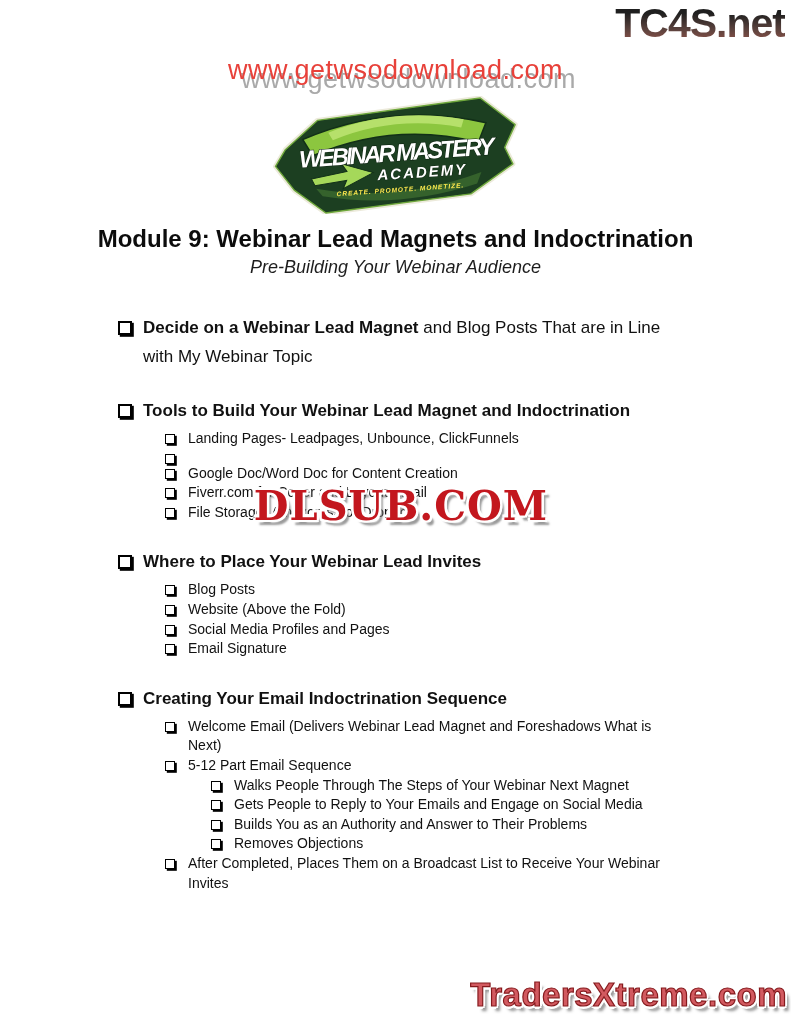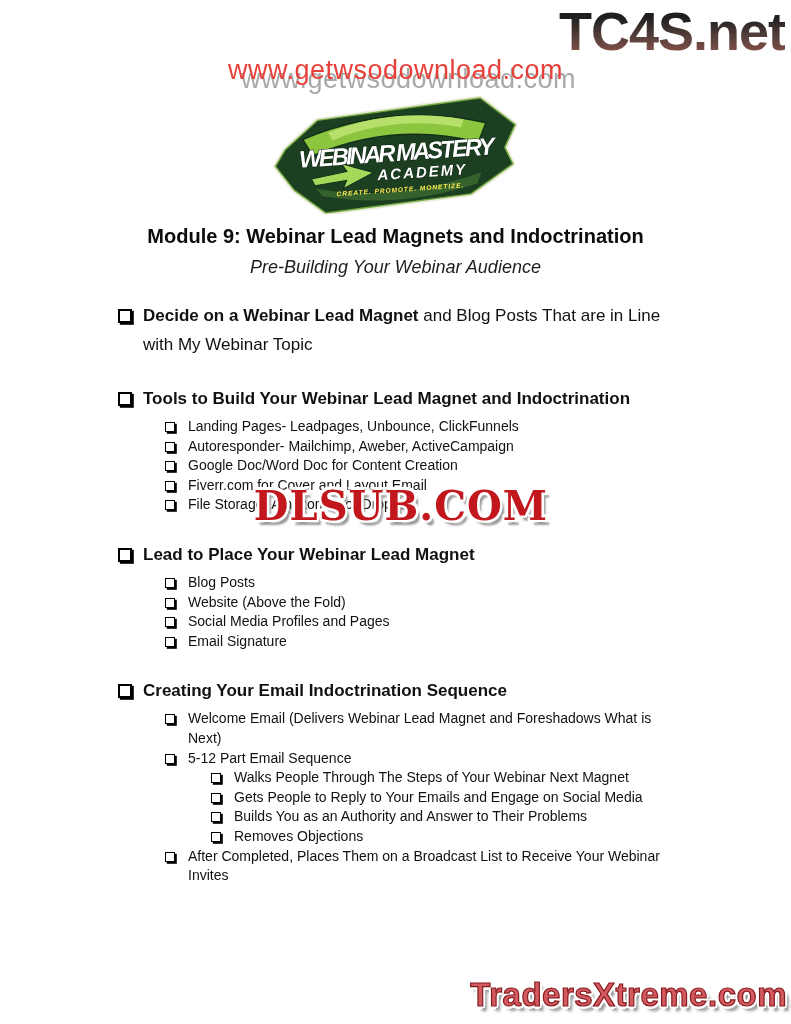--- a/index.html
+++ b/index.html
@@ -4,44 +4,44 @@
 <style>
   html,body{margin:0;padding:0;background:#ffffff;}
   .page{
     position:relative;width:791px;height:1024px;margin:0 auto;background:#fff;
     overflow:hidden;font-family:"Liberation Sans",sans-serif;color:#111;
   }
 
   
   .tc4s{
     position:absolute;top:0px;right:6px;
-    font-size:54px;font-weight:800;letter-spacing:-1px;
+    font-size:41px;font-weight:800;letter-spacing:-1px;
     background:linear-gradient(#1f1f1f 28%,#5a423d 62%,#a2584d 100%);
     -webkit-background-clip:text;background-clip:text;color:transparent;
   }
 
   
   .url-red,.url-gray{
     position:absolute;left:0;right:0;text-align:center;
     font-size:27px;letter-spacing:0.5px;
   }
   .url-red{top:55px;color:#e8413a;z-index:2;}
   .url-gray{top:64px;left:26px;color:#a9a9a9;z-index:1;}
 
   
   .logo{position:absolute;top:96px;left:50%;transform:translateX(-50%);width:252px;height:118px;}
 
   
   .title{position:absolute;top:225px;left:0;right:0;text-align:center;
-    font-size:20px;font-weight:bold;color:#0c0c0c;}
+    font-size:24px;font-weight:bold;color:#0c0c0c;}
   .subtitle{position:absolute;top:257px;left:0;right:0;text-align:center;
     font-size:18px;font-style:italic;color:#1d1d1d;}
 
   
-  .content{position:absolute;top:301px;left:118px;width:566px;z-index:1;}
+  .content{position:absolute;top:313px;left:118px;width:566px;z-index:1;}
   .section{margin-top:25px;}
   .section:first-child{margin-top:0;}
   .lead{display:flex;font-size:17px;line-height:29px;}
   .lead .cb{margin:8px 11px 0 0;}
   .lead-text b{font-weight:bold;}
   .lvl1{margin:4px 0 0 47px;}
   .item{display:flex;font-size:14px;line-height:19.6px;}
   .item .cb{margin:5px 13px 0 0;}
   .item-text{max-width:497px;}
   .lvl2{margin:0 0 0 46px;}
@@ -117,40 +117,39 @@
           <span class="cb cb-lg"></span>
           <div class="lead-text"><b>Tools to Build Your Webinar Lead Magnet and Indoctrination</b></div>
         </div>
         <div class="lvl1">
           <div class="item">
             <span class="cb cb-md"></span>
             <div class="item-text">Landing Pages- Leadpages, Unbounce, ClickFunnels</div>
           </div>
           <div class="item">
             <span class="cb cb-md"></span>
-            <div class="item-text">Autoresponder- Mailchimp, Aweber, ActiveCampaign</div>
           </div>
           <div class="item">
             <span class="cb cb-md"></span>
             <div class="item-text">Google Doc/Word Doc for Content Creation</div>
           </div>
           <div class="item">
             <span class="cb cb-md"></span>
             <div class="item-text">Fiverr.com for Cover and Layout Email</div>
           </div>
           <div class="item">
             <span class="cb cb-md"></span>
             <div class="item-text">File Storage- Amazon s3 or Dropbox</div>
           </div>
         </div>
       </div>
       <div class="section">
         <div class="lead">
           <span class="cb cb-lg"></span>
-          <div class="lead-text"><b>Lead to Place Your Webinar Lead Magnet</b></div>
+          <div class="lead-text"><b>Where to Place Your Webinar Lead Invites</b></div>
         </div>
         <div class="lvl1">
           <div class="item">
             <span class="cb cb-md"></span>
             <div class="item-text">Blog Posts</div>
           </div>
           <div class="item">
             <span class="cb cb-md"></span>
             <div class="item-text">Website (Above the Fold)</div>
           </div>

